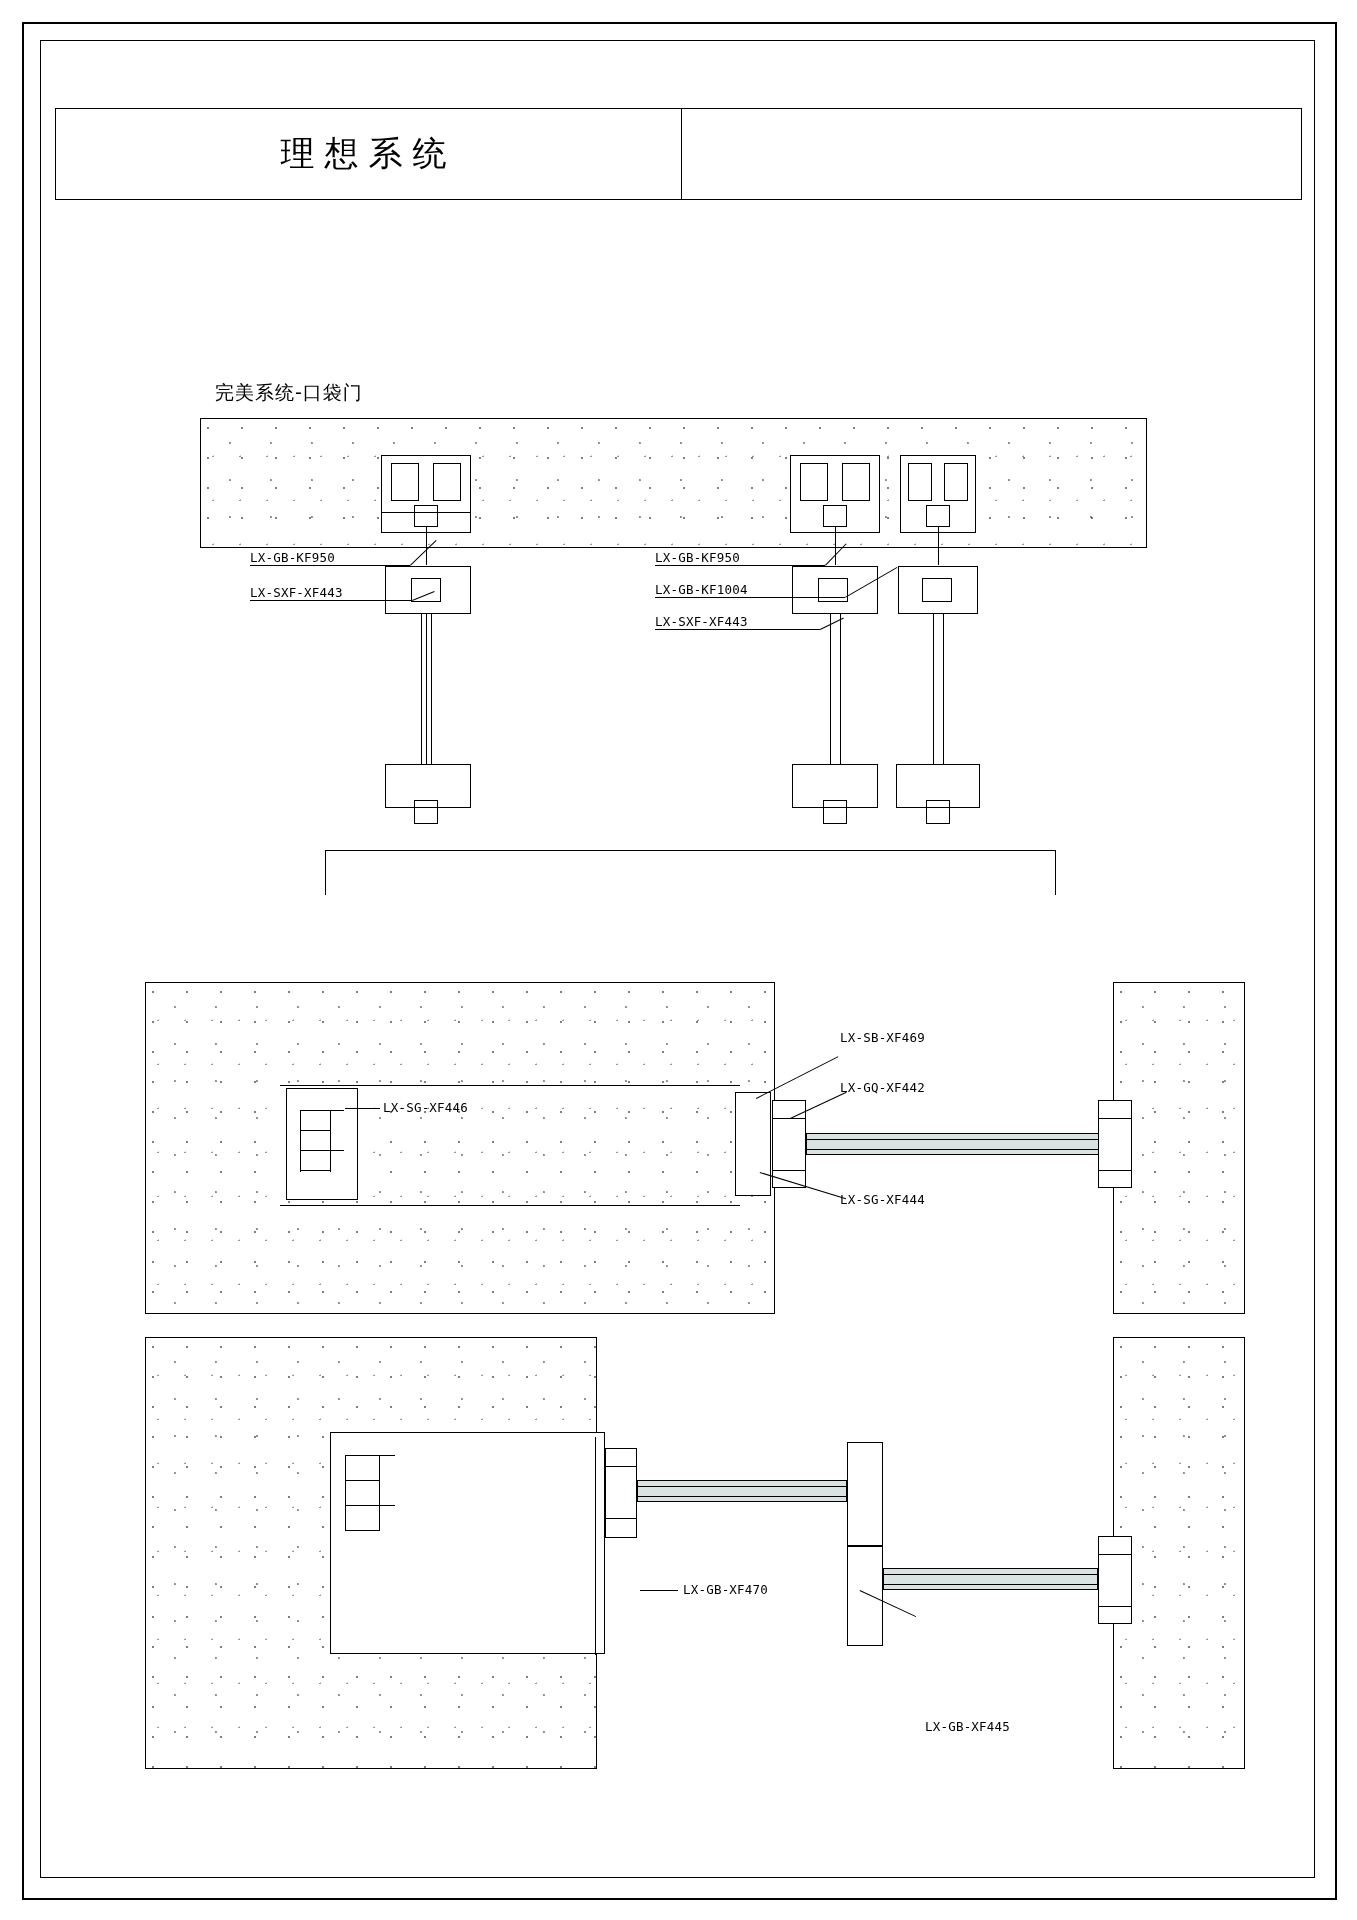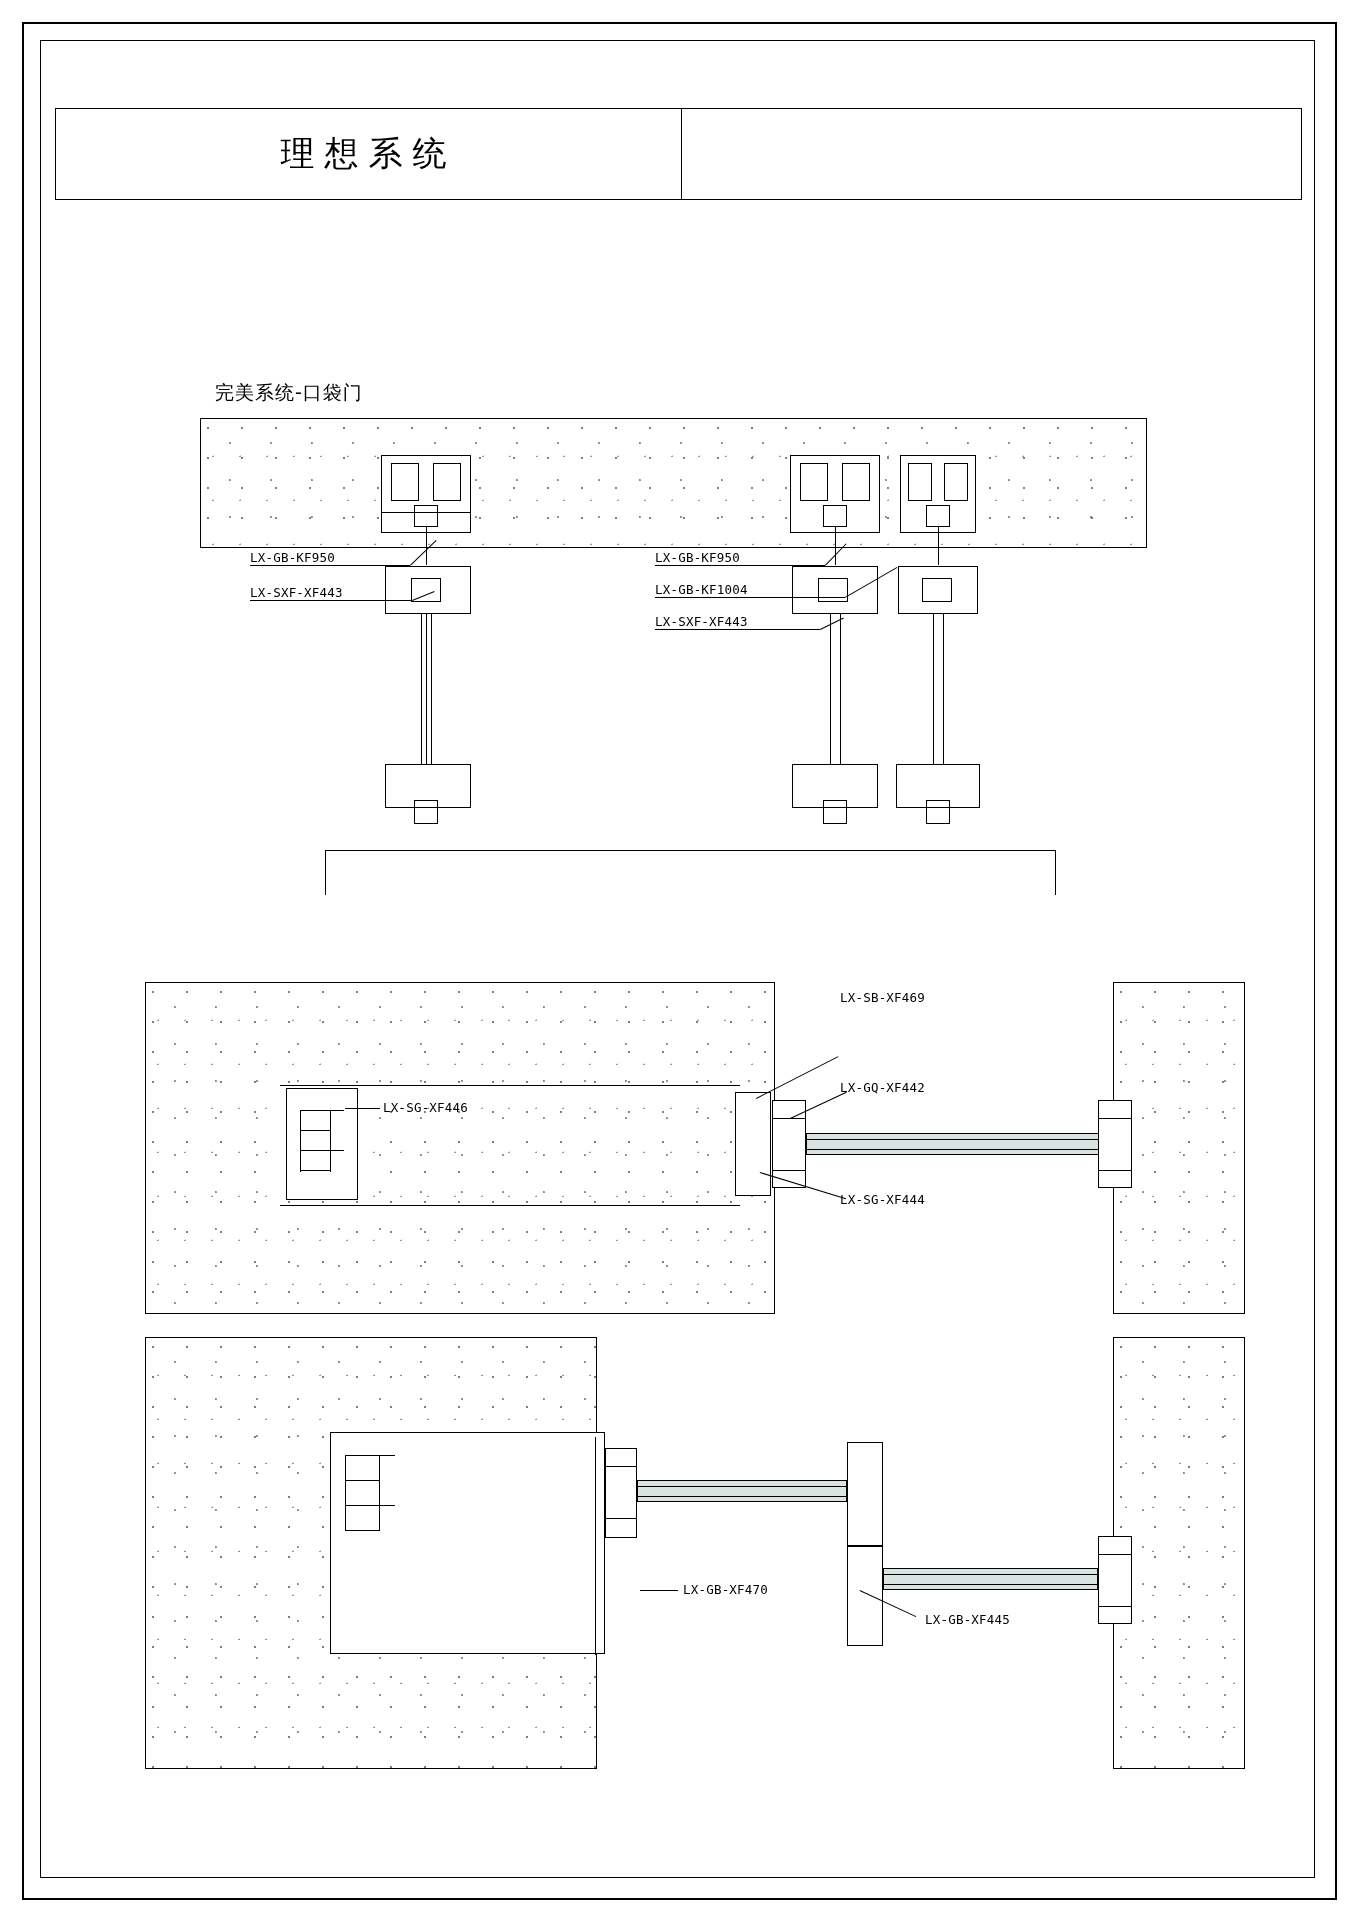--- a/index.html
+++ b/index.html
@@ -153,21 +153,21 @@
     <div class="ln hline" style="left:806px;top:1149px;width:302px;"></div>
 
     <div class="boxl" style="left:1098px;top:1100px;width:34px;height:88px;background:#fff;"></div>
     <div class="ln hline" style="left:1098px;top:1118px;width:34px;"></div>
     <div class="ln hline" style="left:1098px;top:1170px;width:34px;"></div>
 
     <div class="ln hline" style="left:345px;top:1108px;width:35px;"></div>
     <div class="lbl" style="left:383px;top:1100px;">LX-SG-XF446</div>
 
     <div class="lead" style="left:756px;top:1098px;width:92px;transform:rotate(-27deg);"></div>
-    <div class="lbl" style="left:840px;top:990px;">LX-SB-XF469</div>
+    <div class="lbl" style="left:840px;top:1030px;">LX-SB-XF469</div>
 
     <div class="lead" style="left:790px;top:1118px;width:62px;transform:rotate(-25deg);"></div>
     <div class="lbl" style="left:840px;top:1080px;">LX-GQ-XF442</div>
 
     <div class="lead" style="left:760px;top:1172px;width:90px;transform:rotate(17deg);"></div>
     <div class="lbl" style="left:840px;top:1192px;">LX-SG-XF444</div>
   </div>
 
   <div>
     <div class="dwg conc" style="left:145px;top:1337px;width:450px;height:430px;"></div>
@@ -199,16 +199,16 @@
     <div class="boxl" style="left:1098px;top:1536px;width:34px;height:88px;background:#fff;"></div>
     <div class="ln hline" style="left:1098px;top:1554px;width:34px;"></div>
     <div class="ln hline" style="left:1098px;top:1606px;width:34px;"></div>
 
     <div class="ln vline" style="left:595px;top:1437px;height:218px;"></div>
 
     <div class="ln hline" style="left:640px;top:1590px;width:38px;"></div>
     <div class="lbl" style="left:683px;top:1582px;">LX-GB-XF470</div>
 
     <div class="lead" style="left:860px;top:1590px;width:62px;transform:rotate(25deg);"></div>
-    <div class="lbl" style="left:925px;top:1612px;">LX-GB-XF445</div>
+    <div class="lbl" style="left:925px;top:1719px;">LX-GB-XF445</div>
   </div>
 
 </div>
 
 </body></html>

